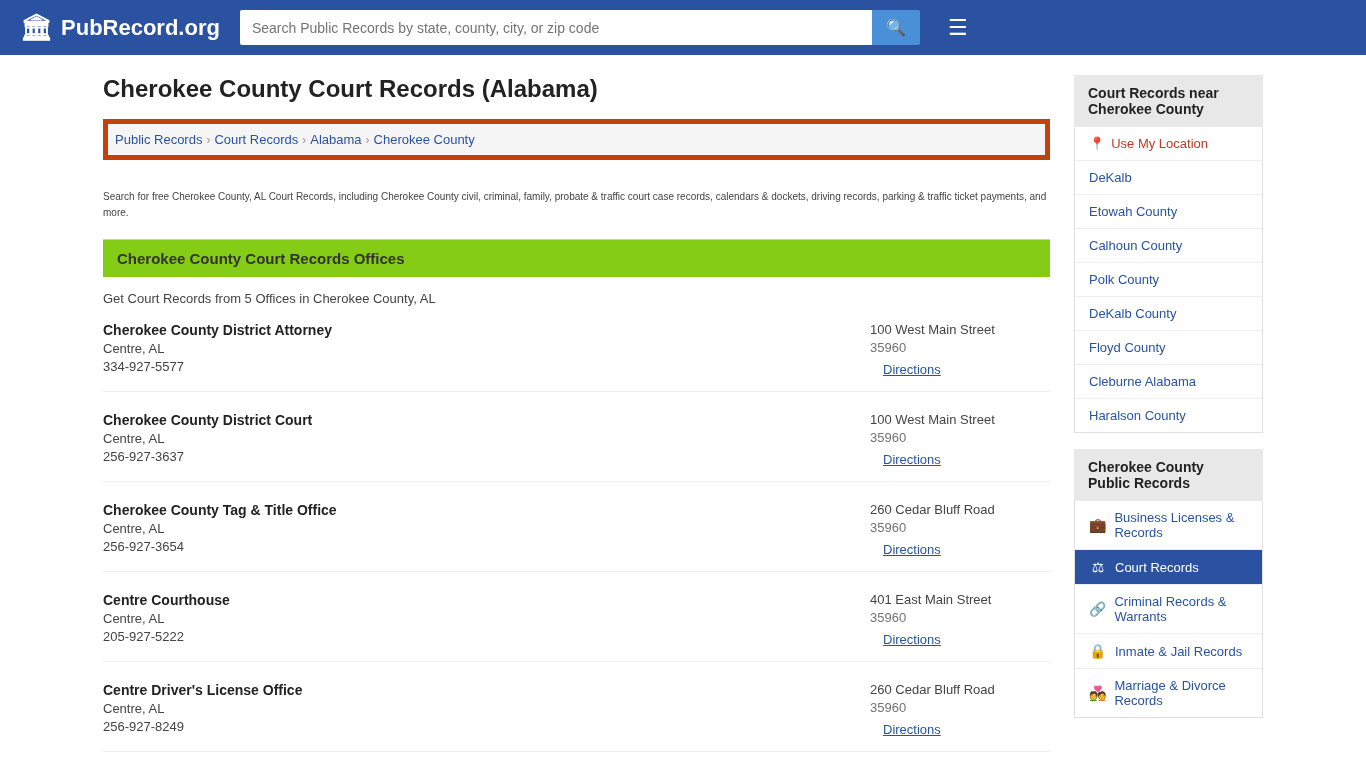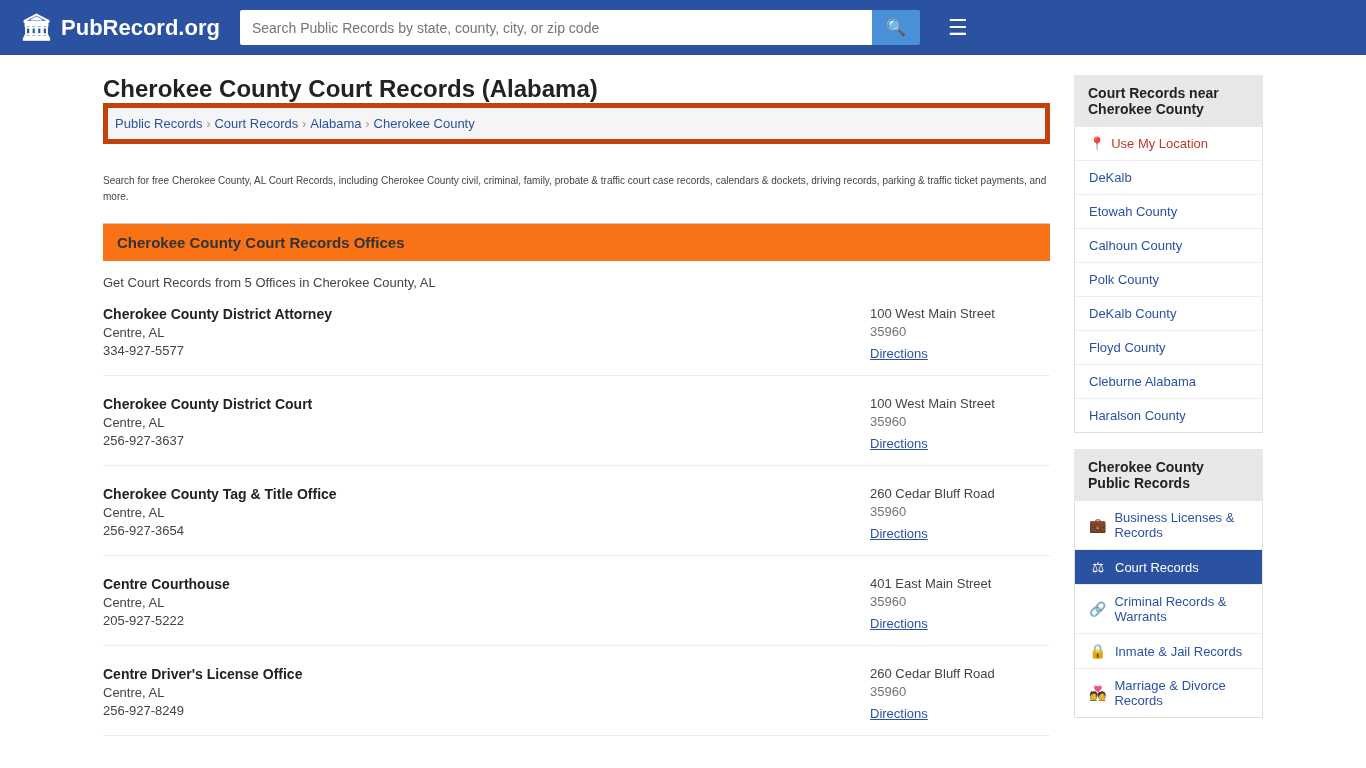--- a/index.html
+++ b/index.html
@@ -65,20 +65,21 @@
     }
 
     
     .left-panel {
       flex: 1;
     }
     .page-title {
       font-size: 24px;
       font-weight: bold;
       color: #222;
+      margin-bottom: 16px;
     }
     .breadcrumb {
       background: #f5f5f5;
       border: 5px solid #c2410c;
       padding: 8px 7px;
       font-size: 13px;
       color: #555;
       margin-bottom: 29px;
       display: flex;
       align-items: center;
@@ -92,21 +93,21 @@
     .breadcrumb-sep { color: #999; font-size: 12px; }
 
     .description {
       font-size: 10px;
       color: #444;
       margin-bottom: 18px;
       line-height: 1.6;
     }
 
     .section-header {
-      background: #f97316;
+      background: #84cc16;
       padding: 10px 14px;
       font-weight: bold;
       font-size: 15px;
       margin-bottom: 14px;
       border-top: 1px solid #ccc;
     }
     .offices-desc {
       font-size: 13px;
       color: #444;
       margin-bottom: 16px;
@@ -146,20 +147,21 @@
     }
     .office-zip {
       font-size: 13px;
       color: #737373;
       margin-bottom: 6px;
     }
     .directions-link {
       color: #2a52a0;
       font-size: 13px;
       cursor: pointer;
+      margin-left: 13px;
     }
 
     
     .right-panel {
       width: 189px;
       flex-shrink: 0;
     }
     .sidebar-section-title {
       background: #e8e8e8;
       padding: 10px 14px;

